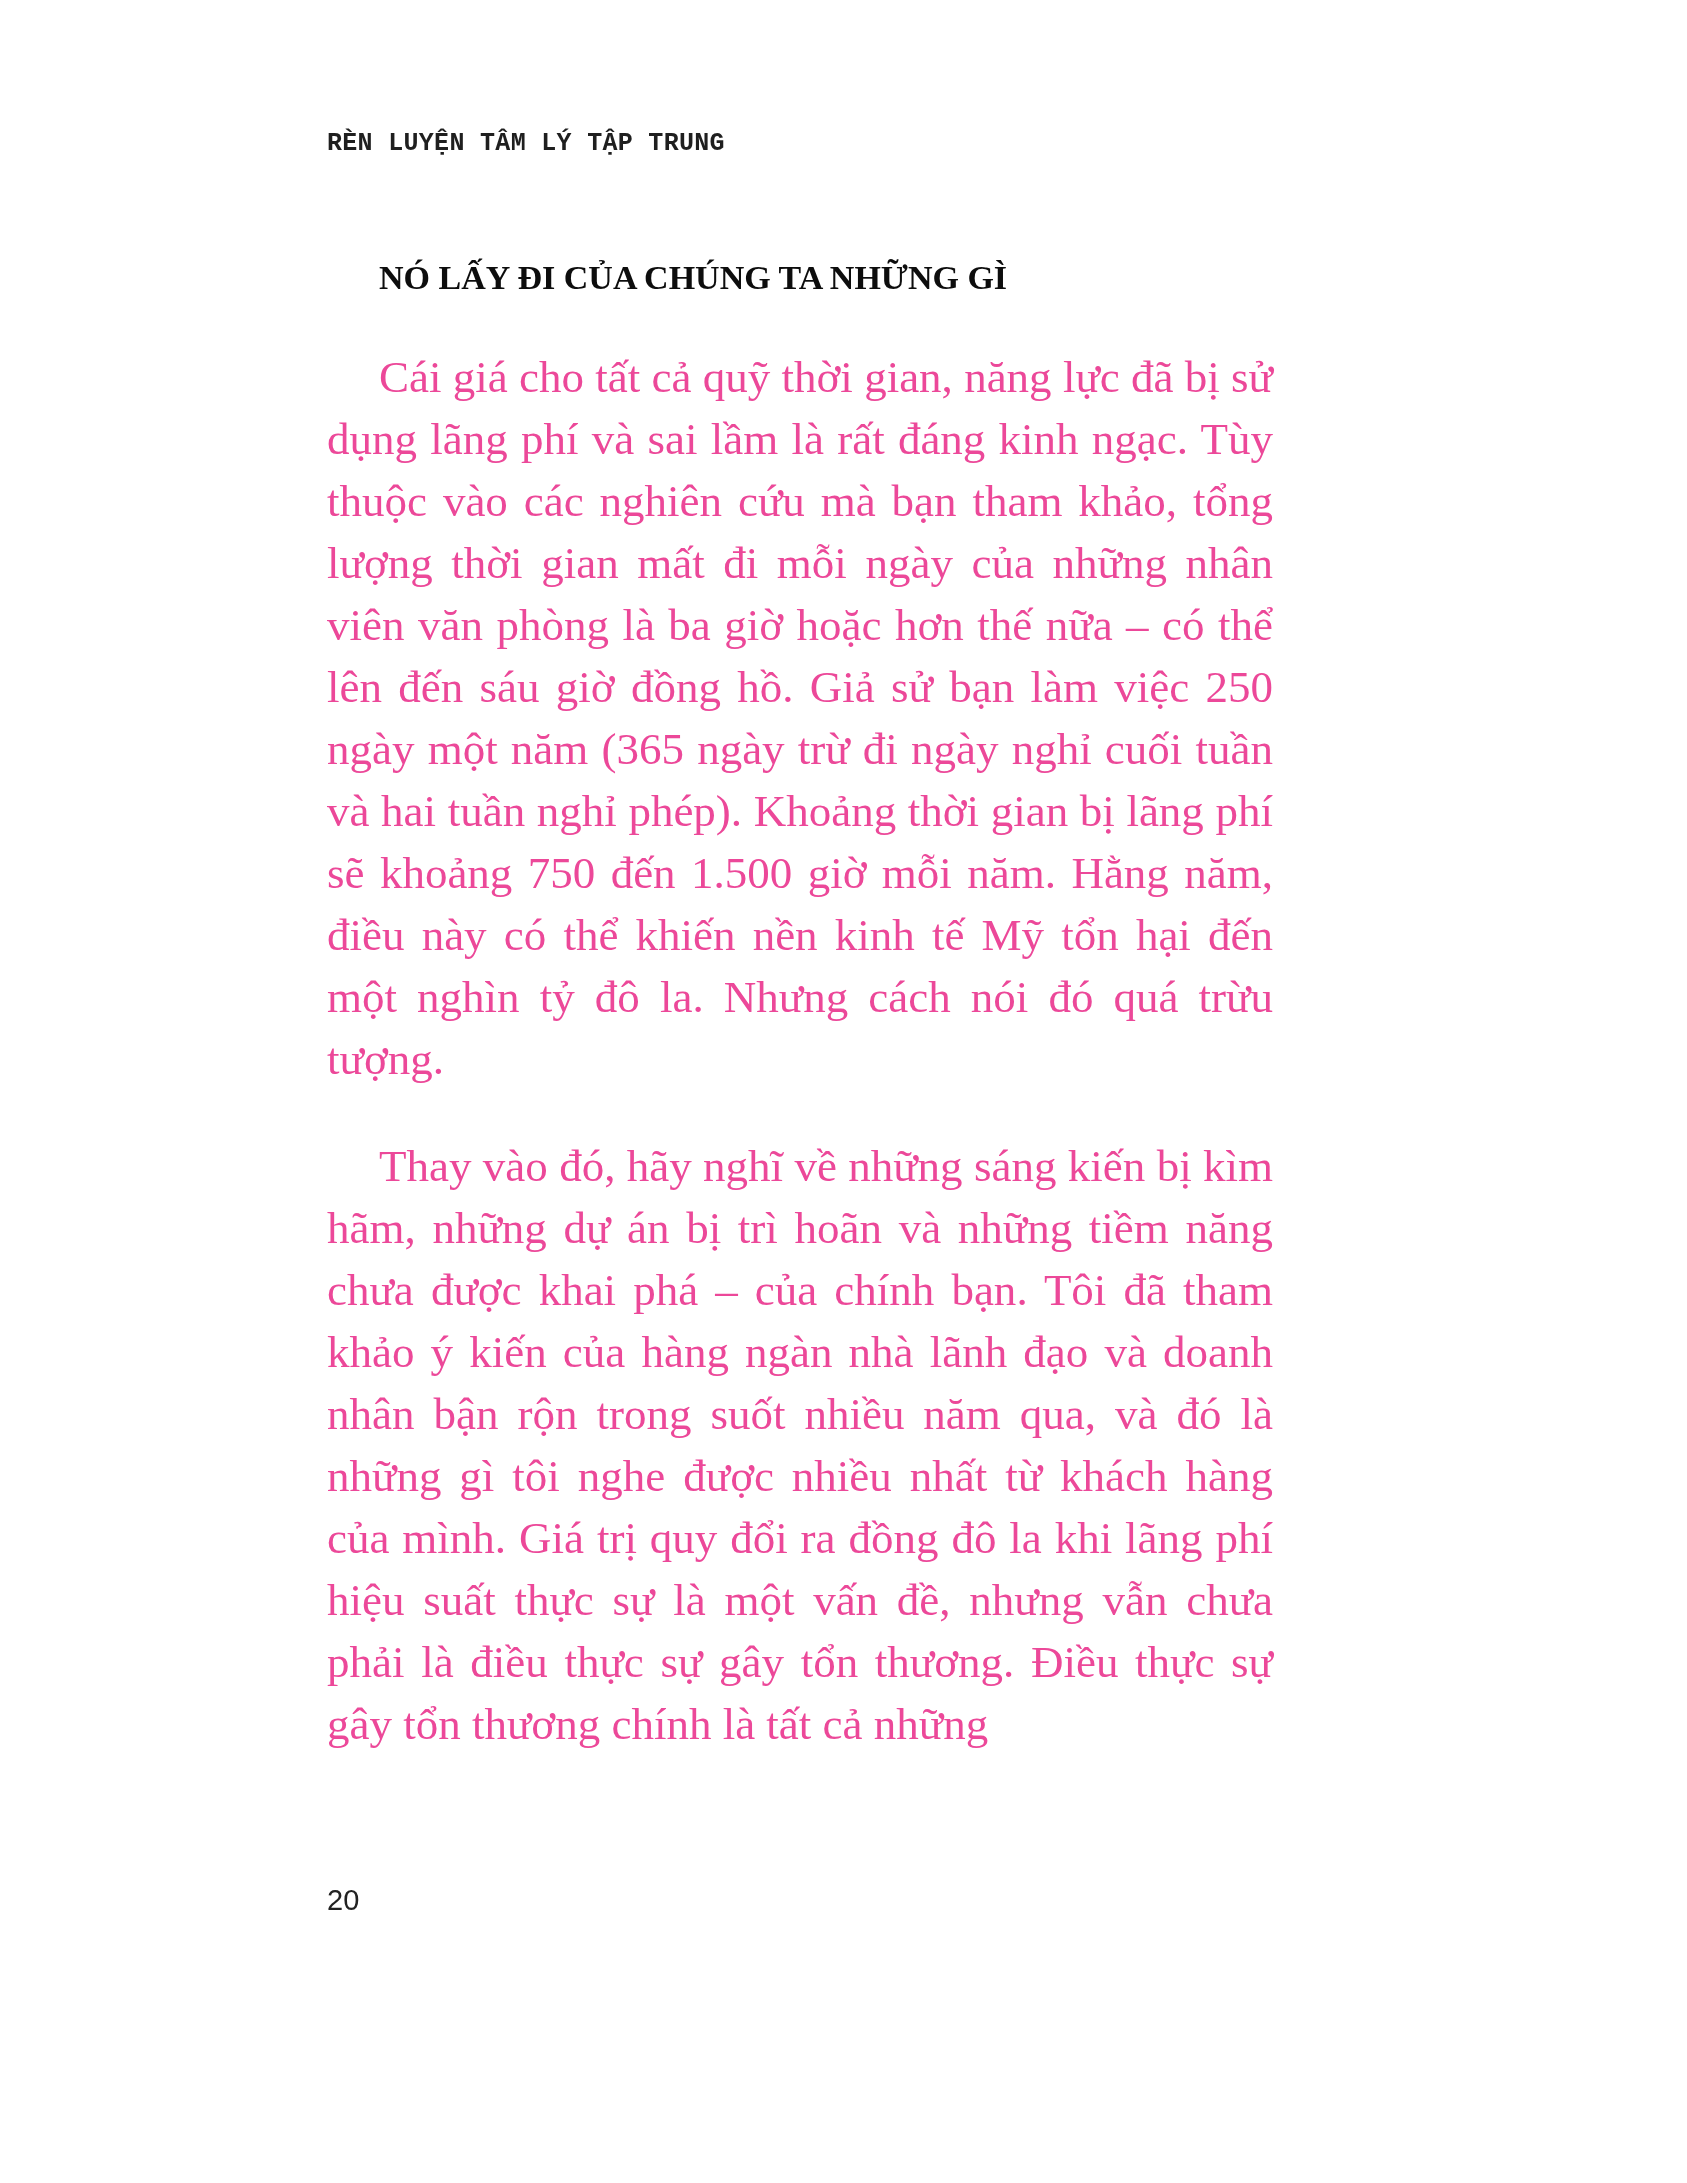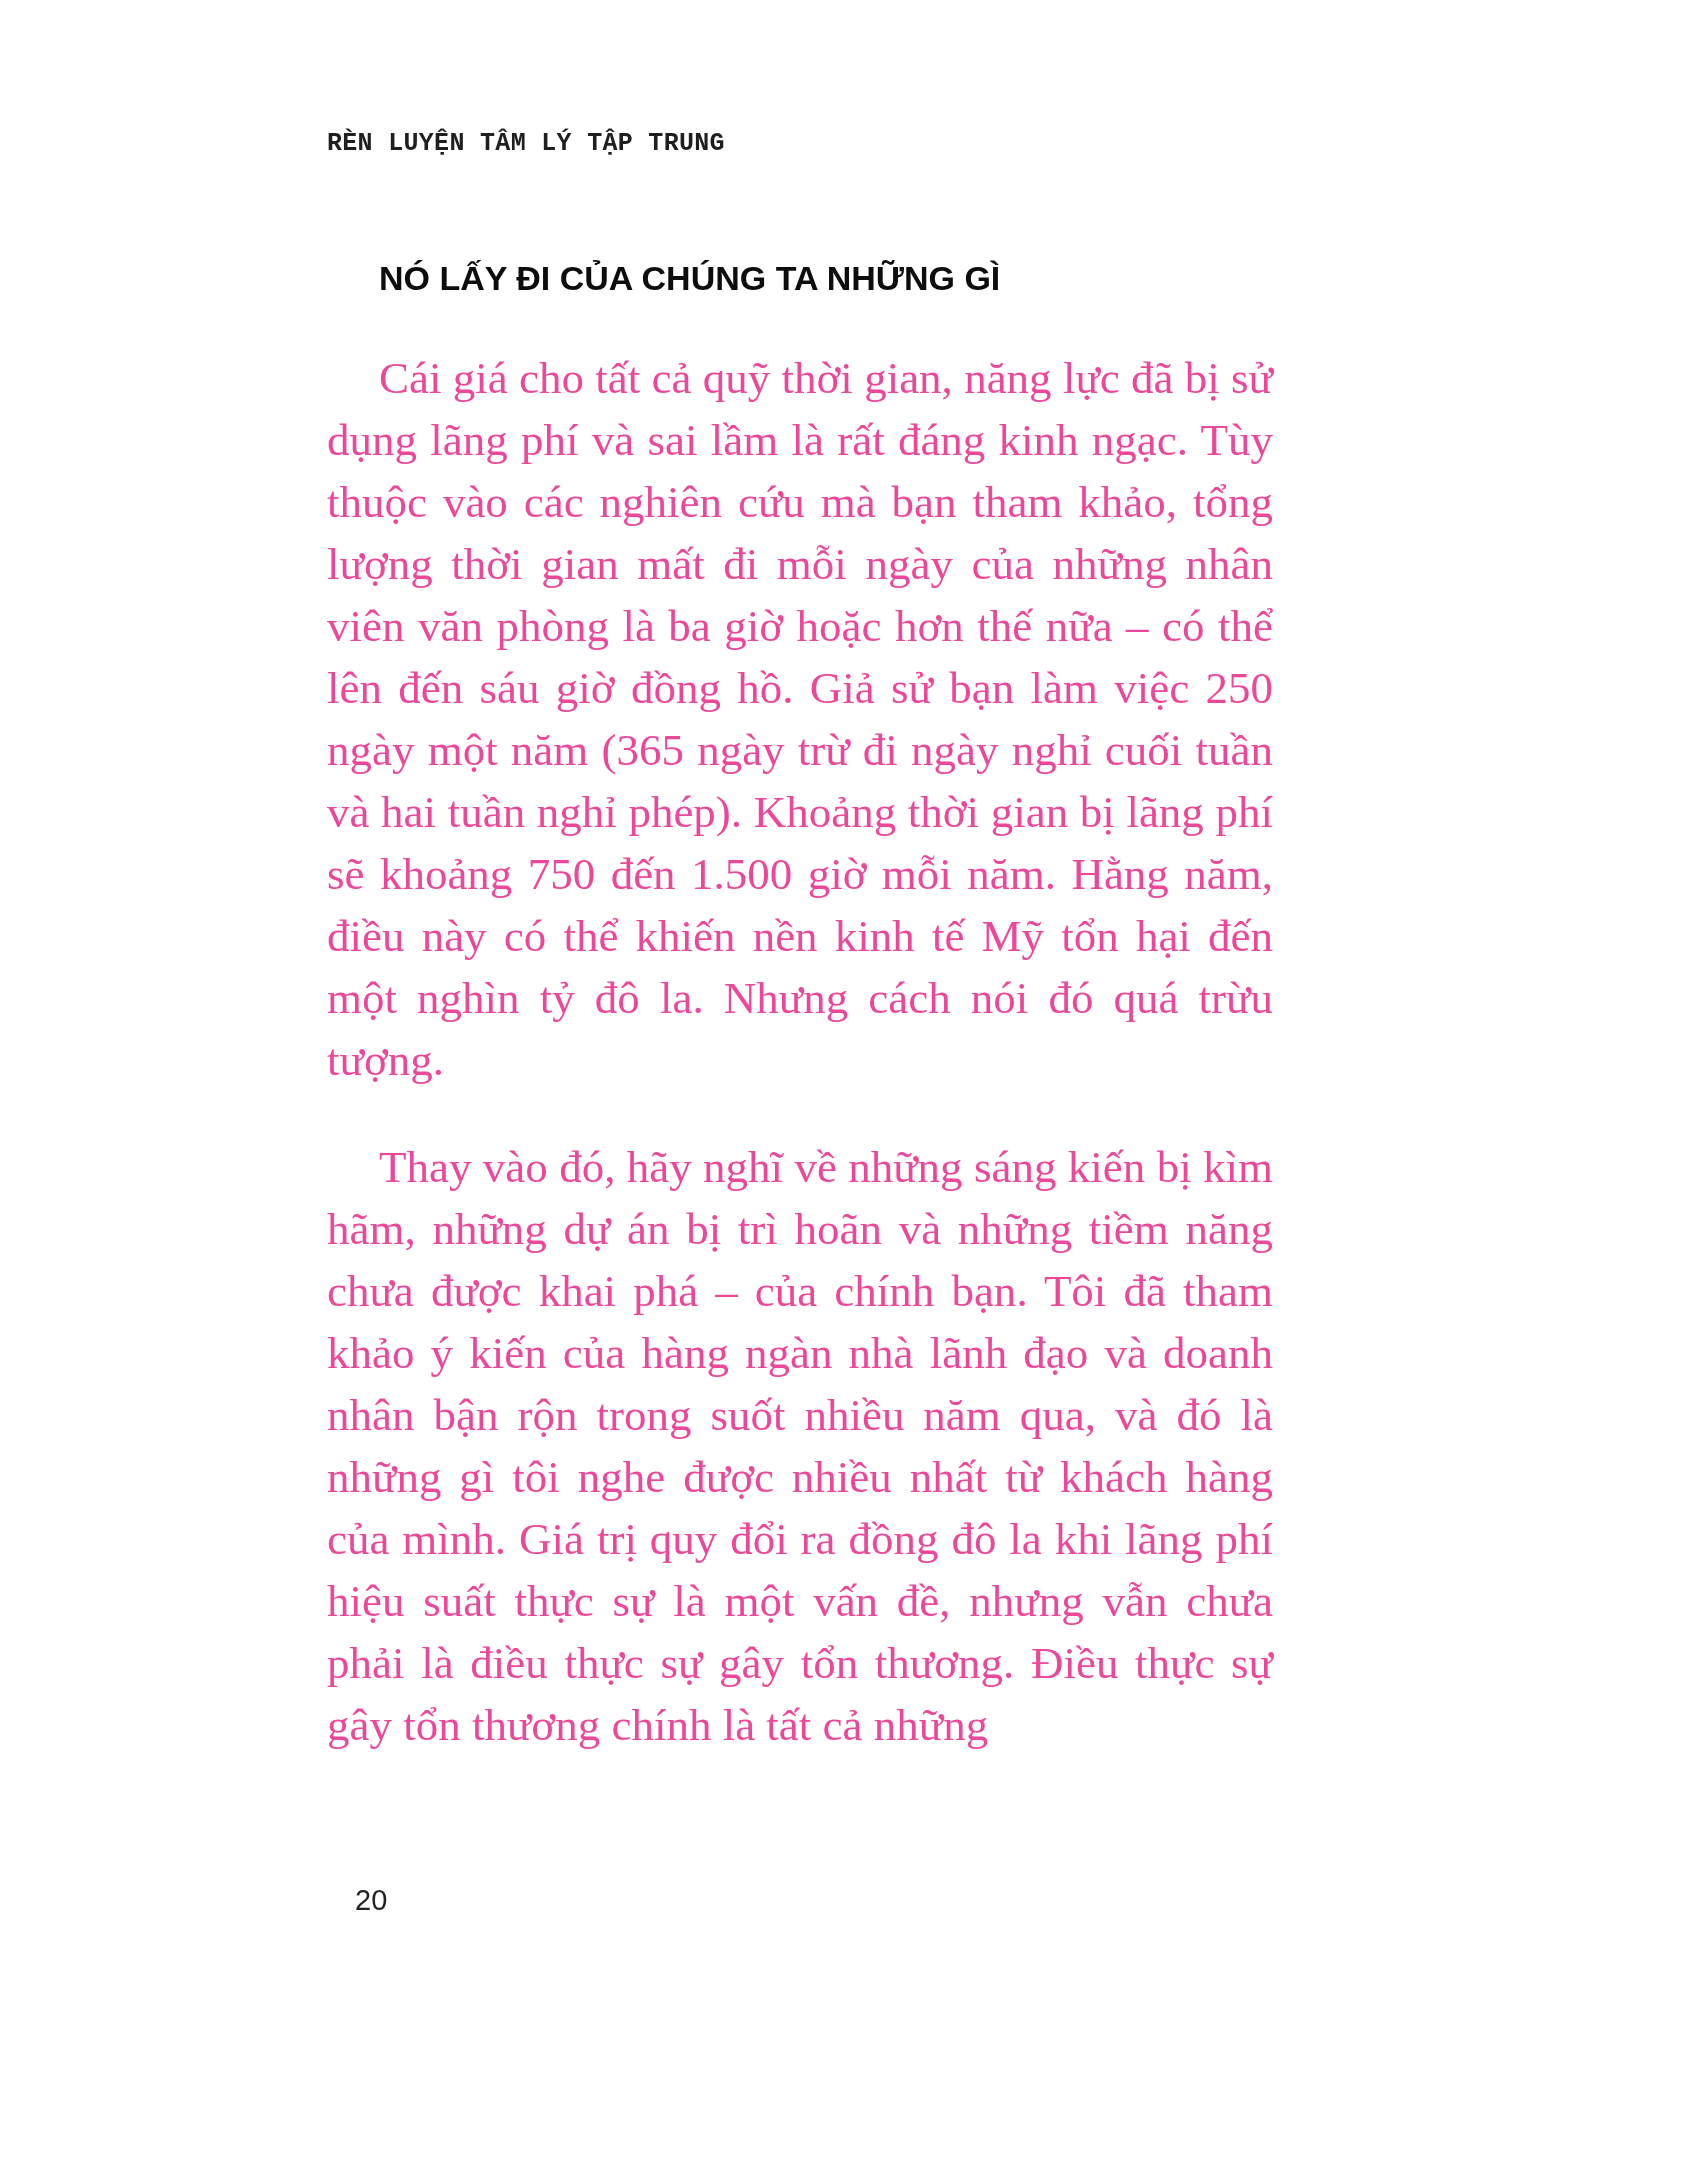--- a/index.html
+++ b/index.html
@@ -22,21 +22,21 @@
     width: 946px;
   }
   .running-header {
     font-family: Liberation Mono, monospace;
     font-weight: 700;
     font-size: 25px;
     letter-spacing: 0.3px;
     color: #1f1f1f;
   }
   .section-heading {
-    font-family: Liberation Sans, sans-serif;
+    font-family: Liberation Serif, serif;
     font-weight: 700;
     font-size: 34px;
     letter-spacing: 0px;
     color: #0d0d0d;
     margin-top: 101px;
     padding-left: 52px;
   }
   .body-para {
     font-size: 45px;
     line-height: 62px;
@@ -53,21 +53,20 @@
   }
   .italic-seg {
   }
   .page-number {
     position: absolute;
     left: 327px;
     top: 1884px;
     font-family: "Liberation Sans", "DejaVu Sans", sans-serif;
     font-size: 29px;
     color: #222222;
-    margin-left: 28px;
   }
 </style>
 </head>
 <body>
 
 <div class="page">
 
   <div class="running-header">RÈN LUYỆN TÂM LÝ TẬP TRUNG</div>
 
   <div class="section-heading">NÓ LẤY ĐI CỦA CHÚNG TA NHỮNG GÌ</div>

